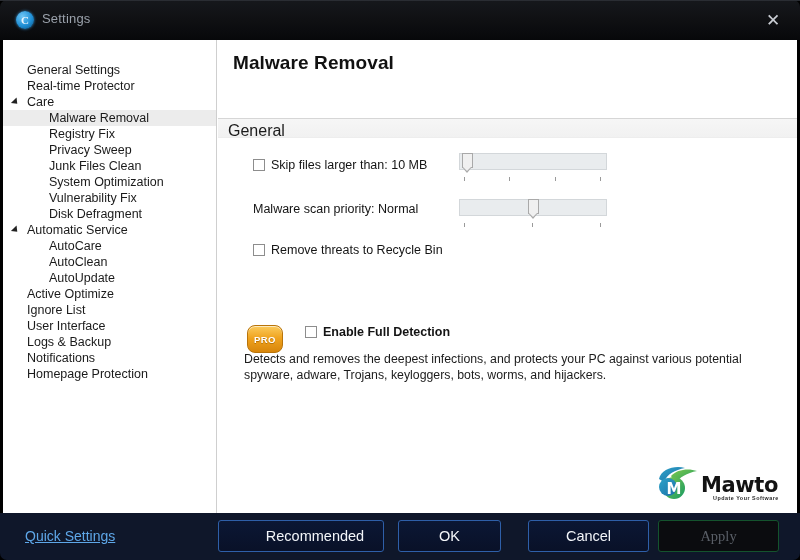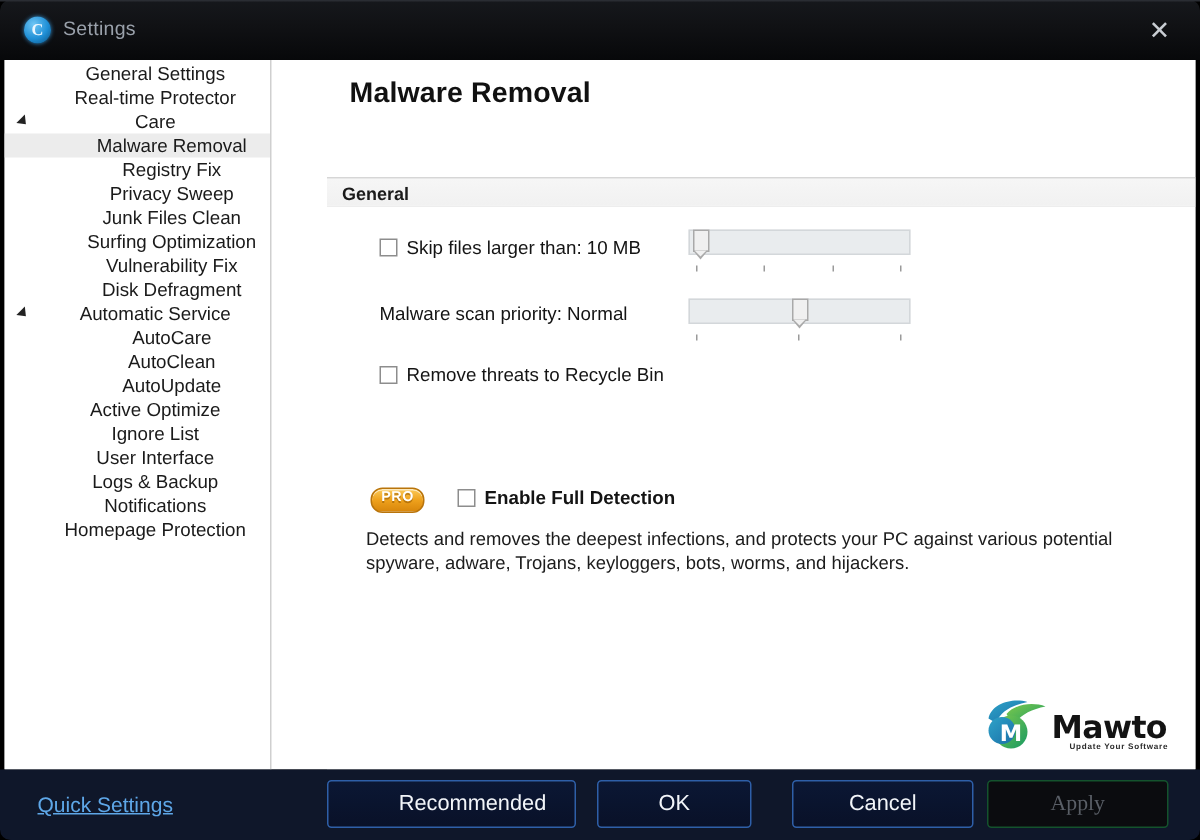--- a/index.html
+++ b/index.html
@@ -71,26 +71,25 @@
     left: 3px; top: 40px;
     width: 794px; height: 473px;
     background: #ffffff;
     overflow: hidden;
   }
 
   
   .sidebar {
     position: absolute;
     left: 0; top: 0;
-    width: 178px; height: 100%;
+    width: 214px; height: 100%;
     background: #ffffff;
     border-right: 1px solid #cfcfcf;
-    padding-top: 1px;
-    box-sizing: border-box;
-    text-align: center;
+    padding-top: 22px;
+    box-sizing: border-box;
   }
   .nav-item {
     position: relative;
     height: 16px;
     line-height: 16px;
     font-size: 12.5px;
     color: #1a1a1a;
     padding-left: 24px;
     white-space: nowrap;
     cursor: default;
@@ -127,22 +126,22 @@
     left: 0; width: 579px;
     height: 20px;
     background: linear-gradient(180deg,#f6f6f6 0%, #f1f1f1 100%);
     border-top: 1px solid #d6d6d6;
     border-bottom: 1px solid #ededed;
     box-sizing: border-box;
   }
   .section-head span {
     position: absolute;
     left: 10px; top: 3px;
-    font-size: 12px;
-    font-weight: bold;
+    font-size: 16px;
+    font-weight: normal;
     color: #1b1b1b;
   }
   #sec-general { top: 78px; }
   #sec-additional { top: 249px; }
 
   .row-label {
     position: absolute;
     font-size: 12.5px;
     color: #141414;
     white-space: nowrap;
@@ -208,26 +207,26 @@
   .slider .ticks i {
     position: absolute;
     top: 0;
     width: 1px; height: 4px;
     background: #9a9a9a;
   }
 
   
   .pro-badge {
     position: absolute;
-    width: 36px; height: 17px;
+    width: 36px; height: 28px;
     border-radius: 8px;
     background: linear-gradient(180deg,#fbcb5c 0%, #efa21d 48%, #d8860b 100%);
     border: 1px solid #b9740a;
     box-shadow: inset 0 1px 0 rgba(255,255,255,.6);
-    display: flex; justify-content: center;
+    display: flex; align-items: center; justify-content: center;
     box-sizing: border-box;
   }
   .pro-badge span {
     font-size: 9.5px;
     font-weight: bold;
     color: #ffffff;
     letter-spacing: .4px;
     text-shadow: 0 1px 0 rgba(150,90,0,.6);
   }
   .desc {
@@ -317,21 +316,21 @@
   <div class="client">
 
     <div class="sidebar" id="sidebar">
         <div class="nav-item"><span>General Settings</span></div>
         <div class="nav-item"><span>Real-time Protector</span></div>
         <div class="nav-item"><span class="tri"></span><span>Care</span></div>
         <div class="nav-item child selected"><span>Malware Removal</span></div>
         <div class="nav-item child"><span>Registry Fix</span></div>
         <div class="nav-item child"><span>Privacy Sweep</span></div>
         <div class="nav-item child"><span>Junk Files Clean</span></div>
-        <div class="nav-item child"><span>Surfing Optimization</span></div>
+        <div class="nav-item child"><span>System Optimization</span></div>
         <div class="nav-item child"><span>Vulnerability Fix</span></div>
         <div class="nav-item child"><span>Disk Defragment</span></div>
         <div class="nav-item"><span class="tri"></span><span>Automatic Service</span></div>
         <div class="nav-item child"><span>AutoCare</span></div>
         <div class="nav-item child"><span>AutoClean</span></div>
         <div class="nav-item child"><span>AutoUpdate</span></div>
         <div class="nav-item"><span>Active Optimize</span></div>
         <div class="nav-item"><span>Ignore List</span></div>
         <div class="nav-item"><span>User Interface</span></div>
         <div class="nav-item"><span>Logs &amp; Backup</span></div>

